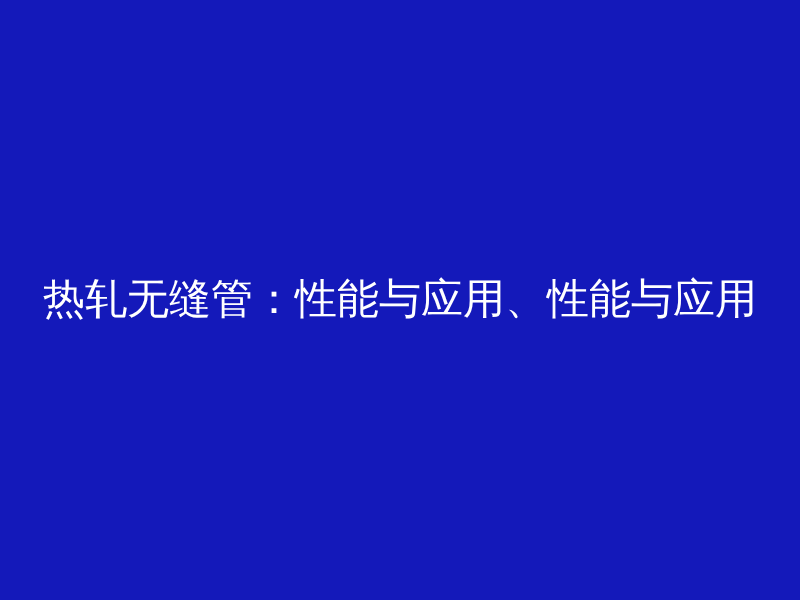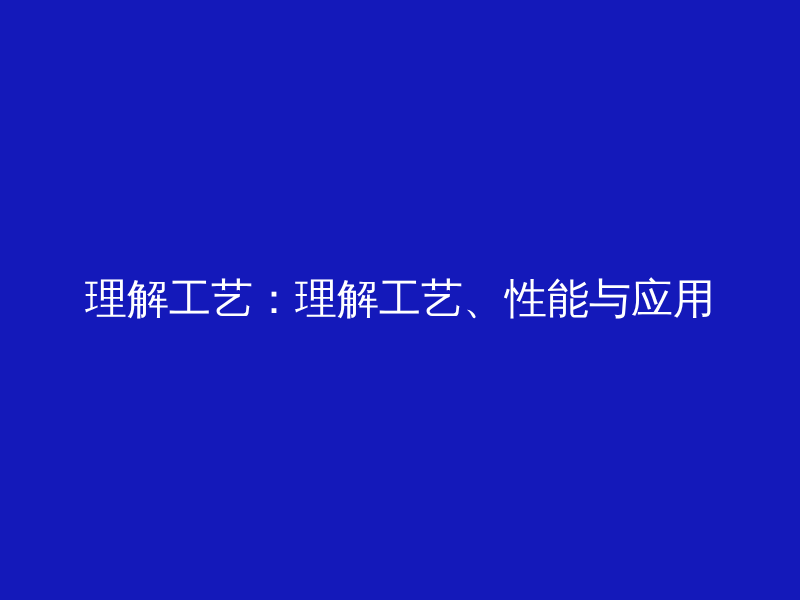--- a/index.html
+++ b/index.html
@@ -53,17 +53,17 @@
     text-rendering: geometricPrecision;
   }
 </style>
 </head>
 <body>
 
 <div class="slide">
 
   <div class="title-block">
 
-    <h1 class="title">理解工艺：理解工艺、性能与应用</h1>
+    <h1 class="title">热轧无缝管：性能与应用、性能与应用</h1>
 
   </div>
 
 </div>
 
 </body></html>

